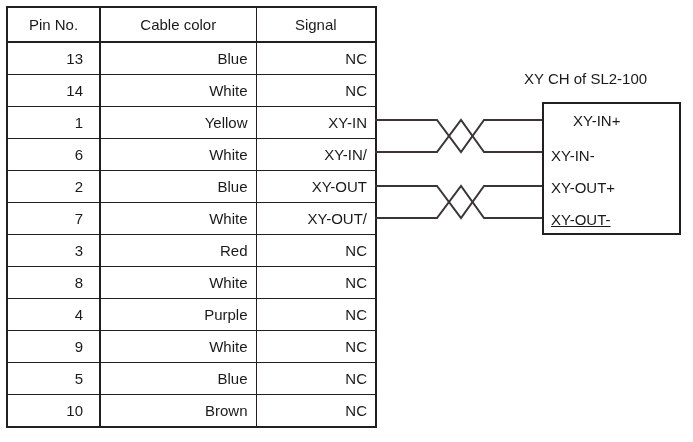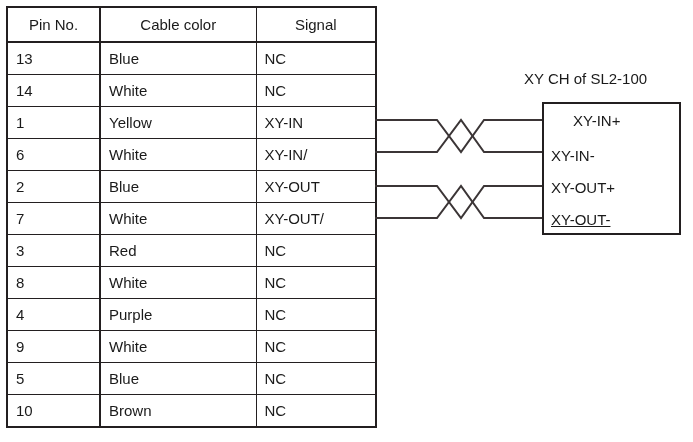--- a/index.html
+++ b/index.html
@@ -38,25 +38,26 @@
     font-size: 15px;
     line-height: 1;
     font-weight: normal;
     white-space: nowrap;
   }
   #pinout-table th {
     text-align: center;
     height: 33px;
   }
   #pinout-table td.pin {
-    padding-right: 0;
+    text-align: right;
+    padding-right: 16px;
   }
   #pinout-table td.color,
   #pinout-table td.signal {
-    text-align: left;
+    text-align: right;
   }
   
   #pinout-table {
     border: 2px solid #231f20;
   }
   #pinout-table tr.header-row th {
     border-bottom-width: 2px;
   }
   #pinout-table td.pin,
   #pinout-table th.pin-head {

